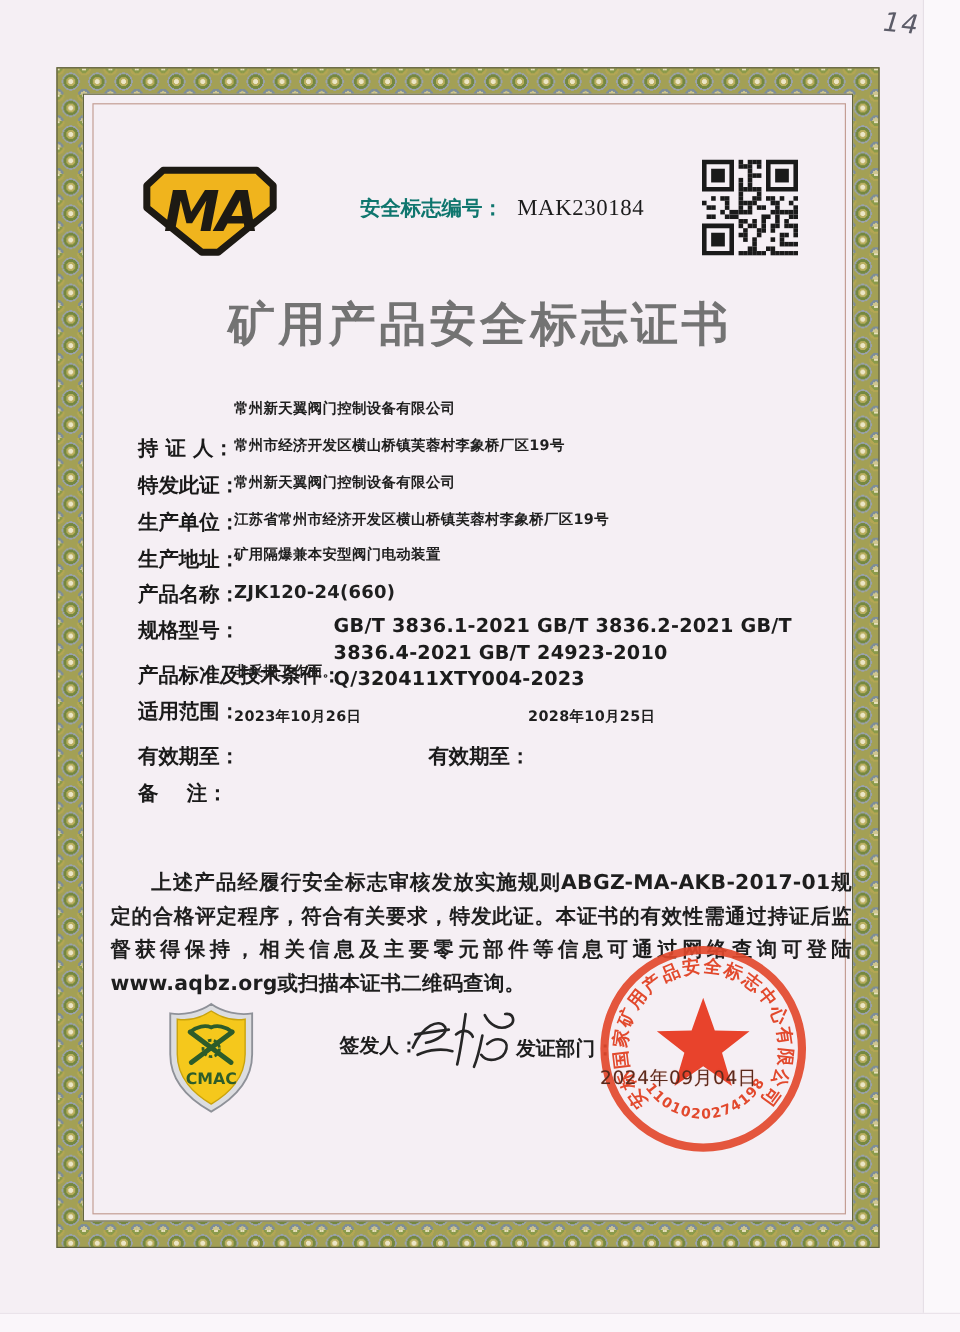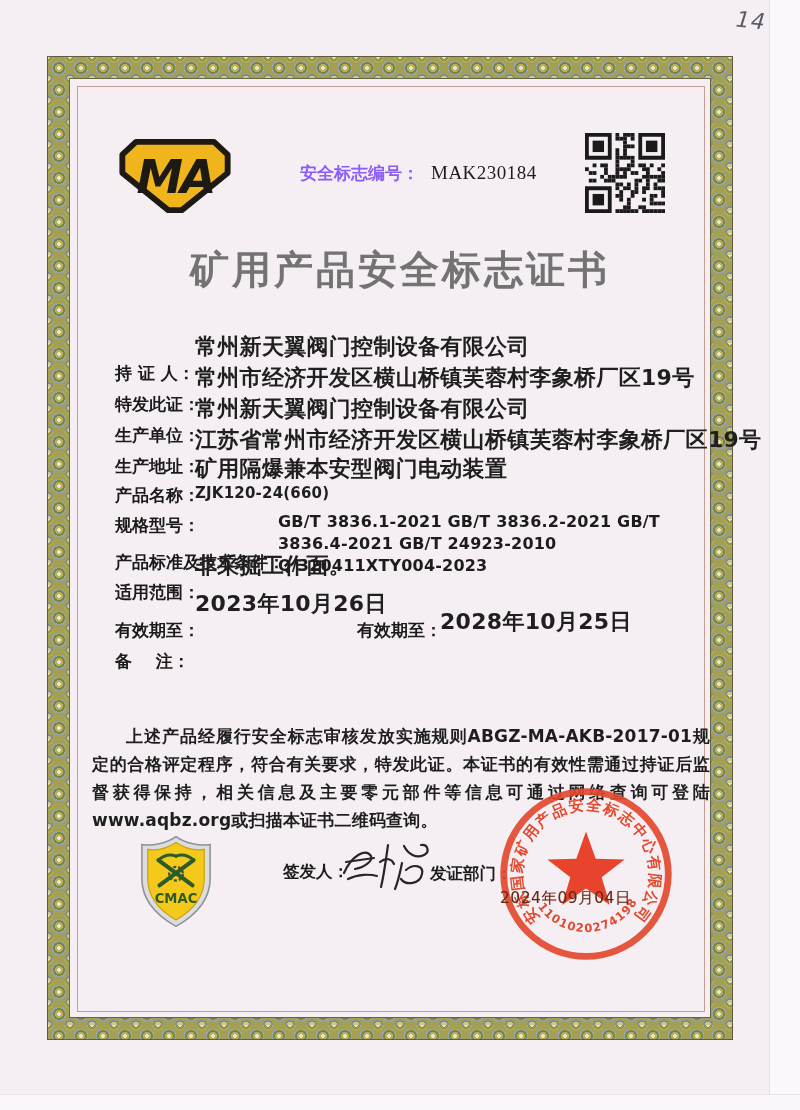--- a/index.html
+++ b/index.html
@@ -30,36 +30,36 @@
     background-size:22px 22px;
   }
   .frame::after{content:'';position:absolute;inset:21px;background:#f5eff4;
     border:1px solid #63653f;}
   .inner-rule{position:absolute;left:77px;top:86px;width:626px;height:924px;
     border:1.5px solid #c49e94;}
 
   
   .ma-logo{position:absolute;left:116px;top:137px;}
   .certno-row{position:absolute;left:300px;top:162px;font-size:17px;white-space:pre;}
-  .certno-label{font-weight:700;color:#8b5cf6;}
+  .certno-label{font-weight:700;color:#0f766e;}
   .certno-value{font-family:Liberation Serif, serif;font-size:19px;
     letter-spacing:.5px;margin-left:12px;}
   .qr{position:absolute;left:585px;top:133px;width:80px;height:80px;}
   .title{position:absolute;left:60px;top:243px;width:680px;text-align:center;
     font-size:39px;font-weight:900;letter-spacing:3px;color:#737373;}
 
   
   .f-label{position:absolute;left:115px;font-size:17px;font-weight:700;
     white-space:pre;color:#1a1a1a;margin-top:30px;}
-  .f-value{position:absolute;left:195px;font-size:22px;font-weight:700;
+  .f-value{position:absolute;left:195px;font-size:12px;font-weight:700;
     white-space:pre;color:#1f1f1f;letter-spacing:.3px;}
   .f-value.model{font-size:15px;letter-spacing:.2px;text-align:center;}
   .std-value{position:absolute;left:278px;top:511px;width:436px;font-size:16px;
     font-weight:700;line-height:22px;letter-spacing:.2px;}
-  .lbl2{left:357px;} .val2{left:440px;margin-top:18px;}
+  .lbl2{left:357px;} .val2{left:440px;}
 
   
   .statement{position:absolute;left:92px;top:722px;width:618px;font-size:17px;
     font-weight:600;line-height:28px;text-align:justify;text-indent:2em;
     color:#1e1e1e;letter-spacing:.2px;}
 
   
   .cmac{position:absolute;left:137px;top:834px;}
   .signer-label{position:absolute;left:283px;top:861px;font-size:16.5px;font-weight:700;text-align:center;}
   .signature{position:absolute;left:338px;top:833px;}

